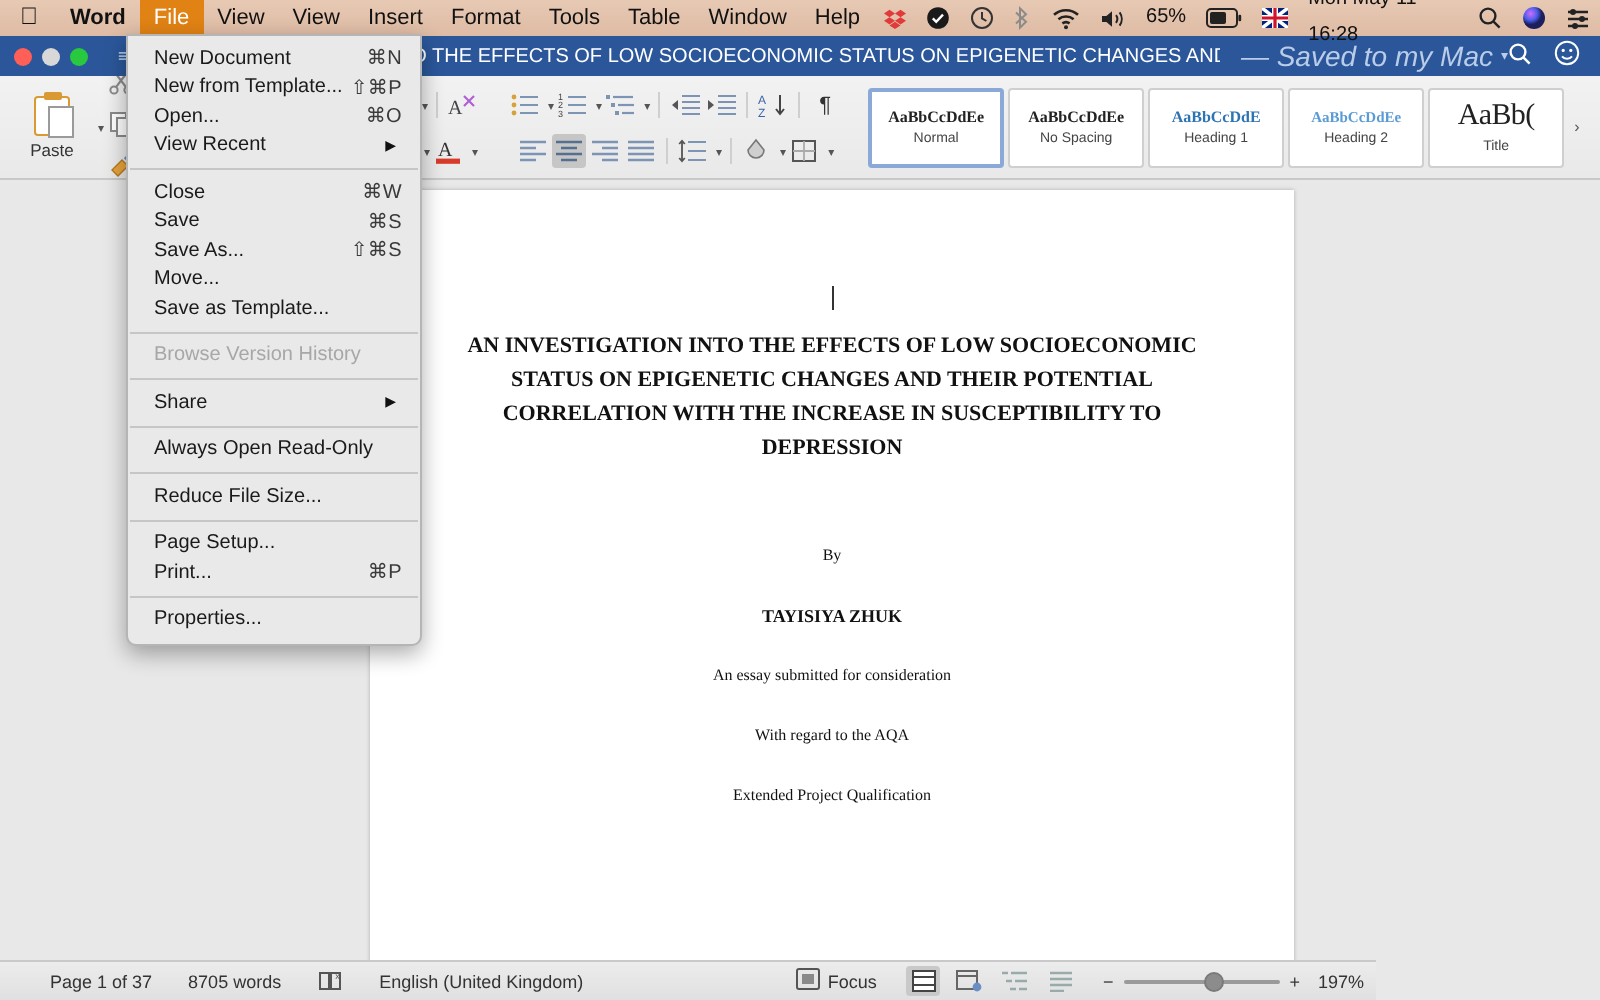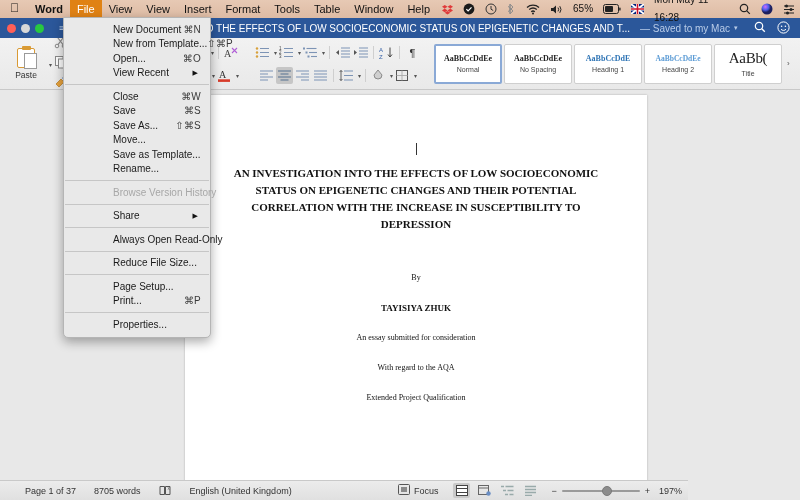--- a/index.html
+++ b/index.html
@@ -47,21 +47,21 @@
   .tb-ribbon-toggle { padding: 0 6px; font-size: 9px; color: #cfe0f5; }
   .doc-icon {
     width: 11px; height: 13px; background: #fff; border-radius: 1px;
     position: relative; margin-right: 5px; flex: 0 0 auto;
   }
   .doc-icon::after {
     content: "W"; position: absolute; inset: 0; color: #2b579a;
     font-size: 8px; font-weight: bold; text-align: center; line-height: 13px;
   }
   .doc-title { white-space: nowrap; overflow: hidden; font-size: 10px; }
-  .saved { color: #b9cce8; font-size: 10px; margin-left: 10px; white-space: nowrap; }
+  .saved { color: #b9cce8; font-size: 14px; margin-left: 10px; white-space: nowrap; font-style: italic; }
   .tb-icons { margin-left: auto; display: flex; align-items: center; gap: 11px; padding-right: 10px; }
 
   
   .ribbon {
     position: absolute; top: 38px; left: 0; width: 800px; height: 52px;
     background: linear-gradient(#f2f2f2, #e9e9e9);
     border-bottom: 1px solid #c8c8c8;
     z-index: 5;
     display: flex; align-items: stretch;
   }
@@ -169,21 +169,21 @@
     background: #e9e9e9;
     border: 1px solid #b5b5b5;
     border-radius: 0 0 5px 5px;
     box-shadow: 0 4px 11px rgba(0,0,0,.33);
     padding: 4px 0 5px;
     z-index: 100;
     font-size: 10px; color: #1a1a1a;
   }
   .mi {
     display: flex; align-items: center;
-    height: 14.5px; padding: 0 9px 0 13px; white-space: nowrap; margin-left: 36px;
+    height: 14.5px; padding: 0 9px 0 13px; white-space: nowrap;
   }
   .mi .lbl { flex: 1; }
   .mi .key { color: #3a3a3a; font-size: 10px; letter-spacing: .2px; }
   .mi .arrow { font-size: 7px; color: #111; padding-right: 3px; }
   .mi.disabled { color: #a7a7a7; }
   .mdiv { height: 1px; background: #c6c6c6; margin: 4px 1px; }
 </style>
 </head>
 <body>
 
@@ -632,23 +632,20 @@
       <div class="mi">
           <span class="lbl">Save As...</span>
           <span class="key">⇧⌘S</span>
         </div>
       <div class="mi">
           <span class="lbl">Move...</span>
         </div>
       <div class="mi">
           <span class="lbl">Save as Template...</span>
         </div>
-      <div class="mi">
-          <span class="lbl">Rename...</span>
-        </div>
     </div>
     <div class="mdiv"></div>
     <div class="mi disabled">
         <span class="lbl">Browse Version History</span>
       </div>
     <div class="mdiv"></div>
     <div class="mi">
         <span class="lbl">Share</span>
         <span class="arrow">▶</span>
       </div>

